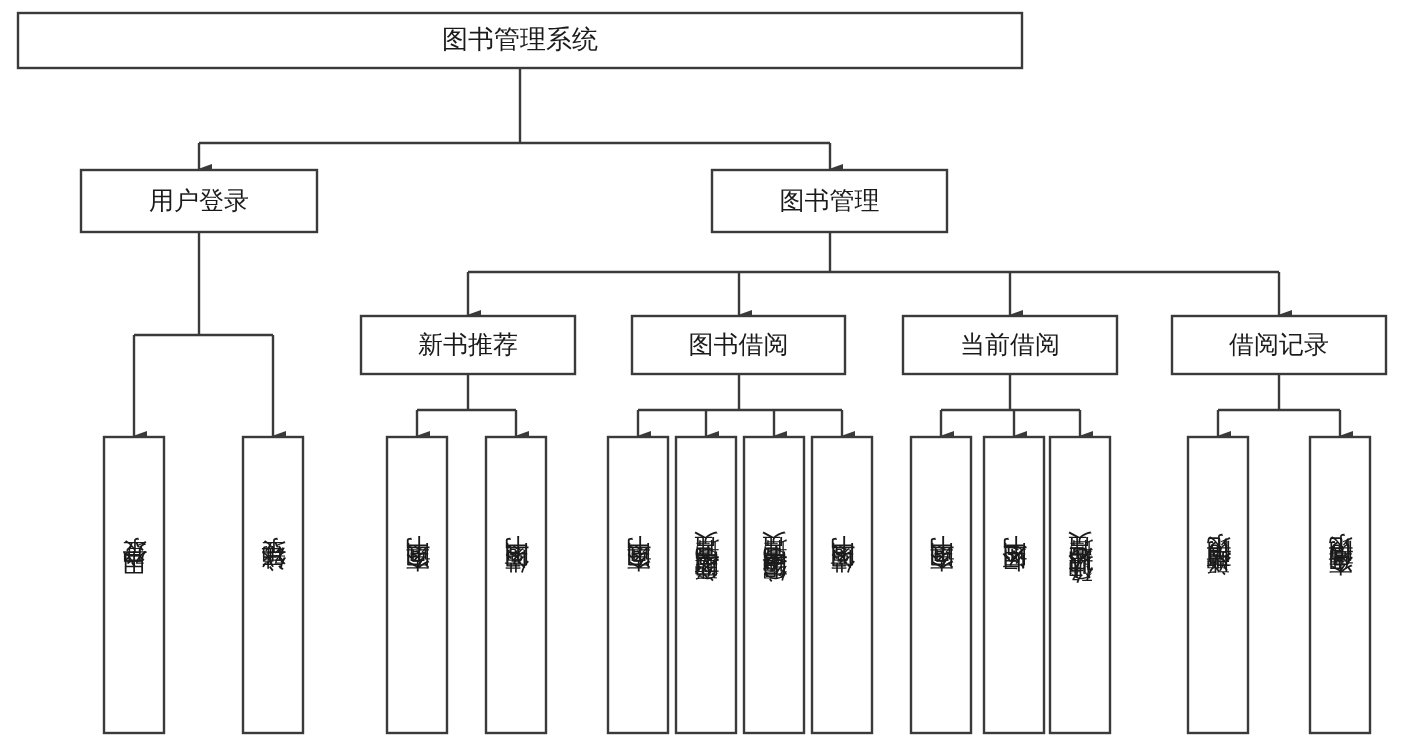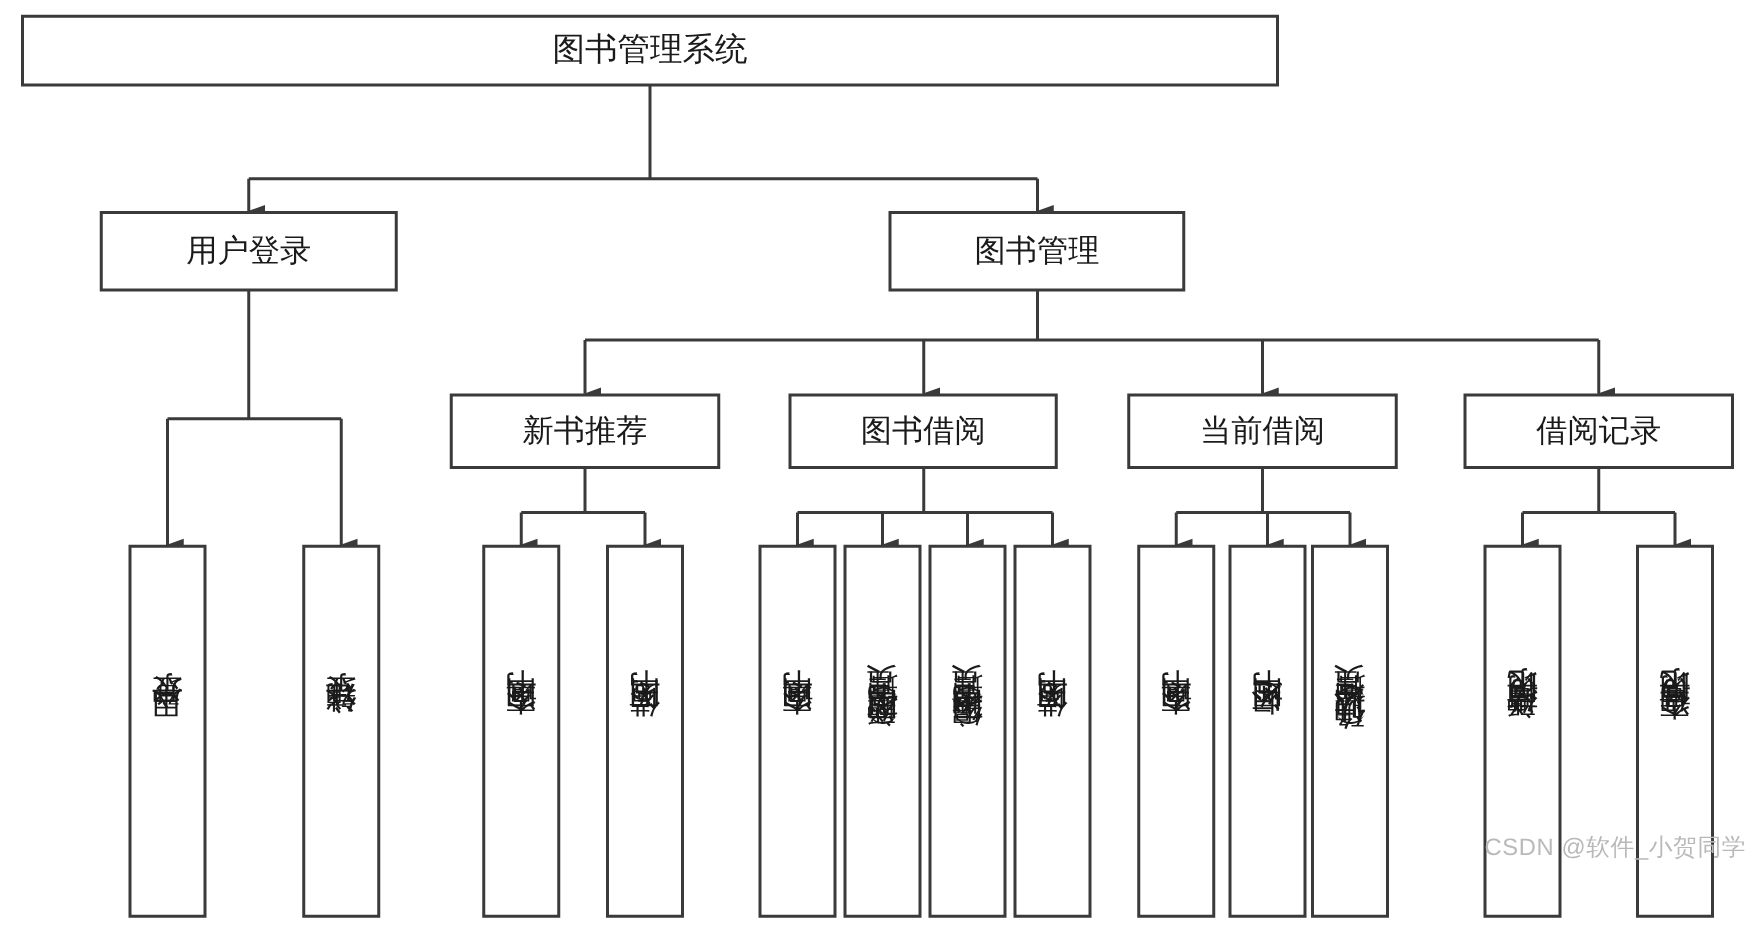--- a/index.html
+++ b/index.html
@@ -196,14 +196,13 @@
         <span class="leaf-text">确认归还（管理员）</span>
       </div>
       <div class="leaf-text-wrap" style="left: 1188px; top: 437px; width: 60px; height: 296px;">
         <span class="leaf-text">新增借阅记录</span>
       </div>
       <div class="leaf-text-wrap" style="left: 1310px; top: 437px; width: 60px; height: 296px;">
         <span class="leaf-text">查询借阅记录</span>
       </div>
     </div>
 
-  <div class="watermark">CSDN @软件_小贺同学</div>
 </div>
 
 </body></html>

